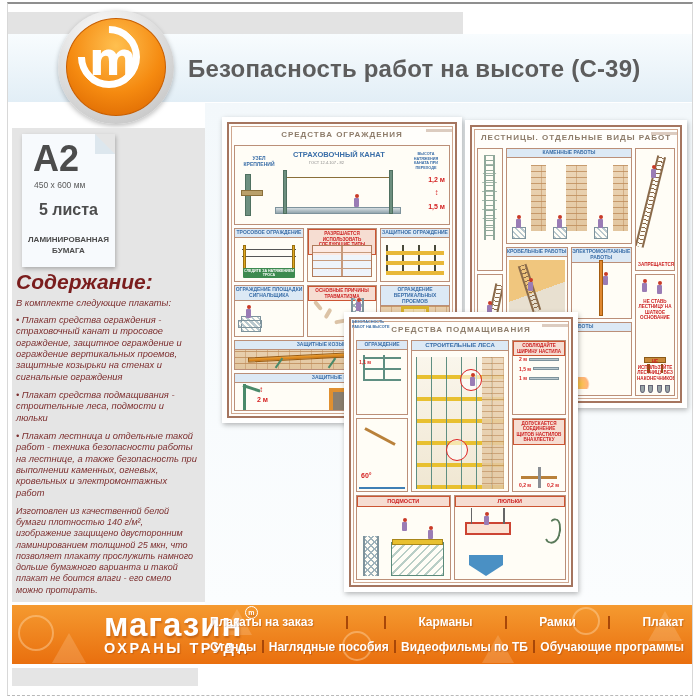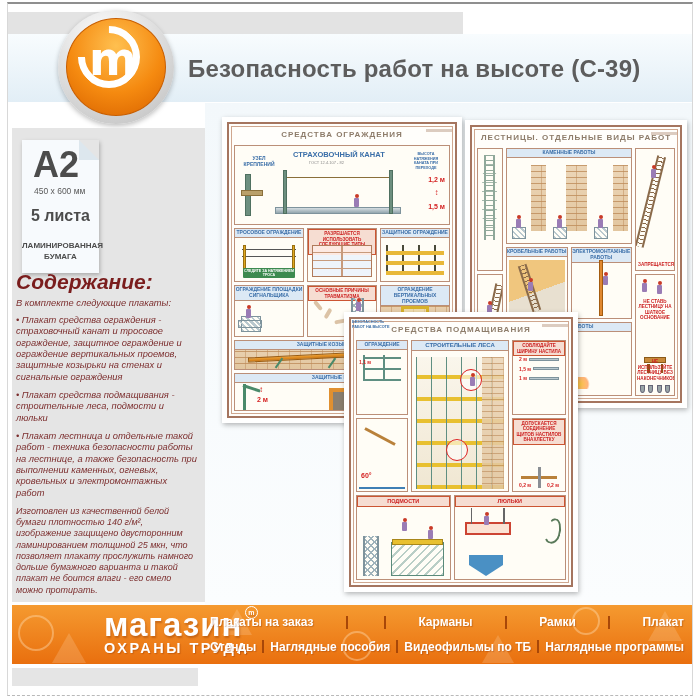--- a/index.html
+++ b/index.html
@@ -24,21 +24,21 @@
     background:radial-gradient(circle at 50% 28%,#ffc050,#f58a10 55%,#db6600 95%);
     border:1px solid #c85e00;}
   .logo-arc{position:absolute;left:20px;top:16px;width:62px;height:62px;border-radius:50%;
     border:7px solid #fff;border-left-color:transparent;transform:rotate(45deg);}
   .logo-m{position:absolute;left:0;right:6px;top:26px;text-align:center;color:#fff;
     font-family:"DejaVu Sans",sans-serif;font-size:46px;font-weight:bold;line-height:46px;}
 
   
   .sidebar{position:absolute;left:12px;top:128px;width:193px;height:474px;background:#e5e5e5;}
   .sidebar-bottom{position:absolute;left:12px;top:668px;width:186px;height:18px;background:#e5e5e5;}
-  .paper{position:absolute;left:10px;top:12px;width:77px;height:133px;background:#f7fafd;
+  .paper{position:absolute;left:10px;top:6px;width:93px;height:133px;background:#f7fafd;
     box-shadow:1px 2px 4px rgba(0,0,0,.25);padding-left:48px;}
   .paper-fold{position:absolute;right:0;top:0;width:0;height:0;
     border-left:20px solid #dde7ee;border-top:20px solid #e5e5e5;}
   .paper-a2{position:absolute;left:11px;top:4px;font-size:36px;font-weight:bold;color:#4c4c4c;}
   .paper-size{position:absolute;left:12px;top:46px;font-size:8.5px;color:#5a5a5a;}
   .paper-sheets{position:absolute;left:0;right:0;top:67px;text-align:center;
     font-size:16px;font-weight:bold;color:#4c4c4c;}
   .paper-material{position:absolute;left:0;right:0;top:100px;text-align:center;
     font-size:8px;font-weight:bold;color:#4c4c4c;line-height:1.4;}
   .side-text{position:absolute;left:4px;right:7px;top:142px;color:#7c2e2e;}
@@ -521,16 +521,16 @@
       <span class="msep"></span>
       <span class="menu-item">Плакат</span>
     </div>
     <div class="menu-row">
       <span class="menu-item">Стенды</span>
       <span class="msep"></span>
       <span class="menu-item">Наглядные пособия</span>
       <span class="msep"></span>
       <span class="menu-item">Видеофильмы по ТБ</span>
       <span class="msep"></span>
-      <span class="menu-item">Наглядные программы</span>
+      <span class="menu-item">Обучающие программы</span>
     </div>
   </div>
 </div>
 
 </body></html>

